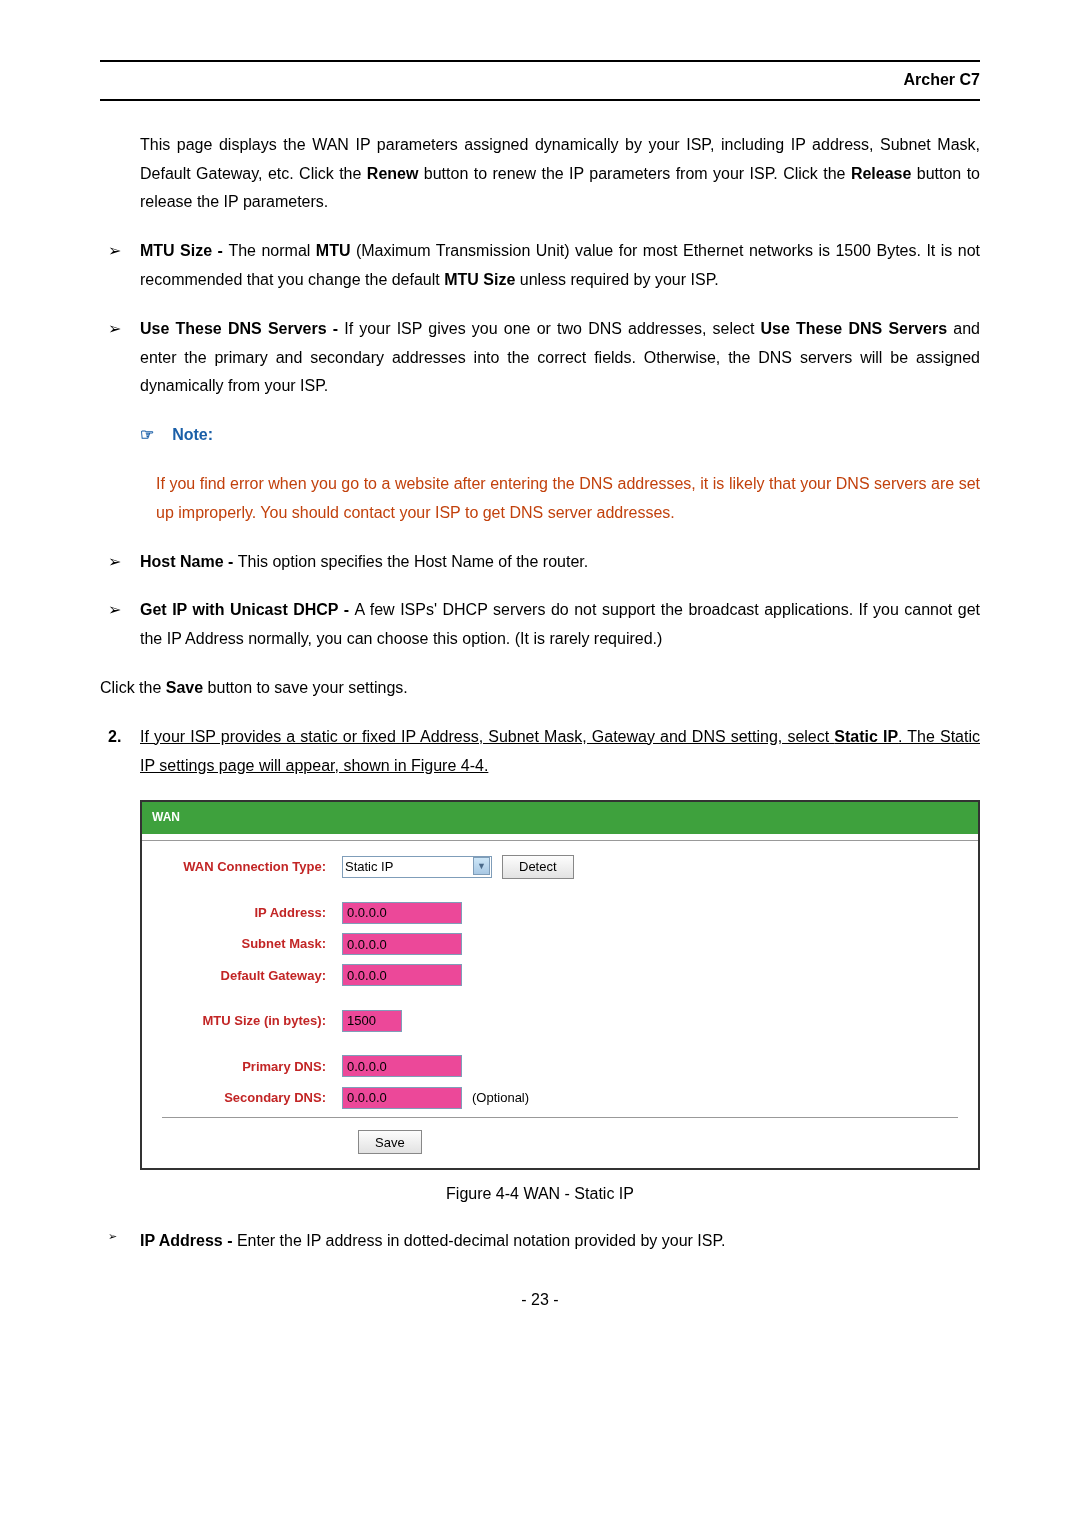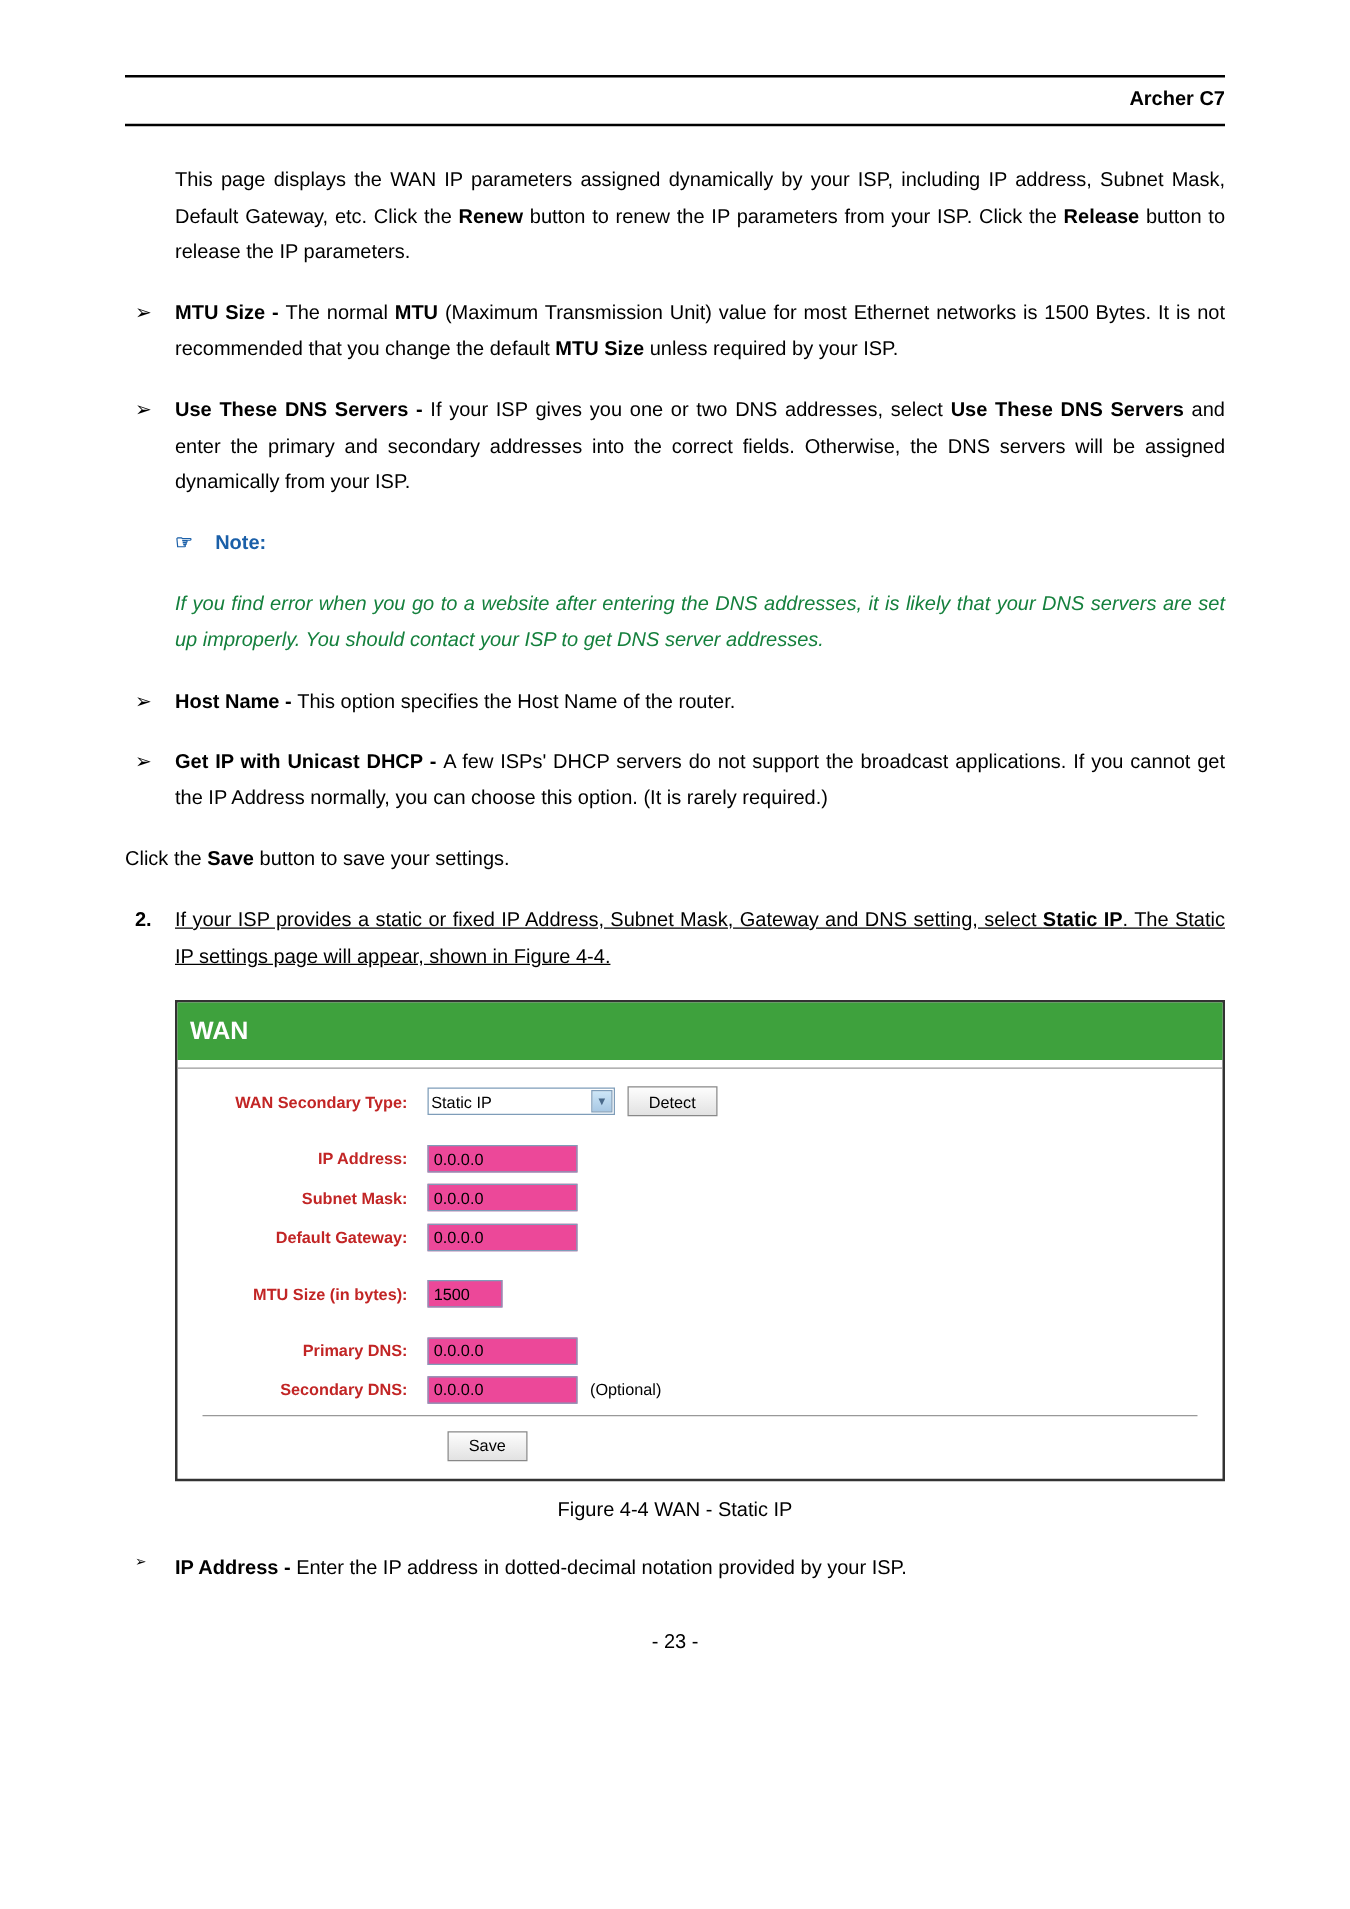--- a/index.html
+++ b/index.html
@@ -64,25 +64,24 @@
       text-align: justify;
     }
     .note-icon {
       font-weight: bold;
     }
     .note-label {
       color: #1a5fa8;
       font-weight: bold;
     }
     .note-para {
-      color: #15803d;
-      margin-left: 40px;
+      color: #c2410c;
+      margin-left: 56px;
       text-align: justify;
       margin-bottom: 20px;
-      font-style: italic;
     }
     .plain-para {
       margin-bottom: 20px;
     }
     .ol-row {
       display: flex;
       margin-bottom: 20px;
     }
     .ol-num {
       width: 40px;
@@ -99,21 +98,21 @@
     .wan-panel {
       border: 2px solid #333;
       margin-left: 40px;
       margin-bottom: 10px;
     }
     .wan-title {
       background: #3ea13d;
       color: #fff;
       font-weight: bold;
       padding: 5px 10px;
-      font-size: 20px;
+      font-size: 12px;
     }
     .wan-hr {
       border: none;
       border-top: 1px solid #999;
       margin: 6px 0 0 0;
     }
     .wan-body {
       padding: 14px 20px 14px 20px;
       font-size: 13px;
     }
@@ -262,21 +261,21 @@
     <span>If your ISP provides a static or fixed IP Address, Subnet Mask, Gateway and DNS setting, select </span><b>Static IP</b><span>. The Static IP settings page will appear, shown in Figure 4-4.</span>
   </div>
 </div>
 
 <div class="wan-panel">
   <div class="wan-title">WAN</div>
   <hr class="wan-hr">
   <div class="wan-body">
 
     <div class="wan-row">
-      <div class="wan-label">WAN Secondary Type:</div>
+      <div class="wan-label">WAN Connection Type:</div>
       <span class="select-wrap">
         <input class="wan-select" readonly="" value="Static IP" style="">
         <span class="select-arrow">▼</span>
       </span>
       <button class="wan-button">Detect</button>
     </div>
 
     <div class="wan-spacer"></div>
 
     <div class="wan-row">

